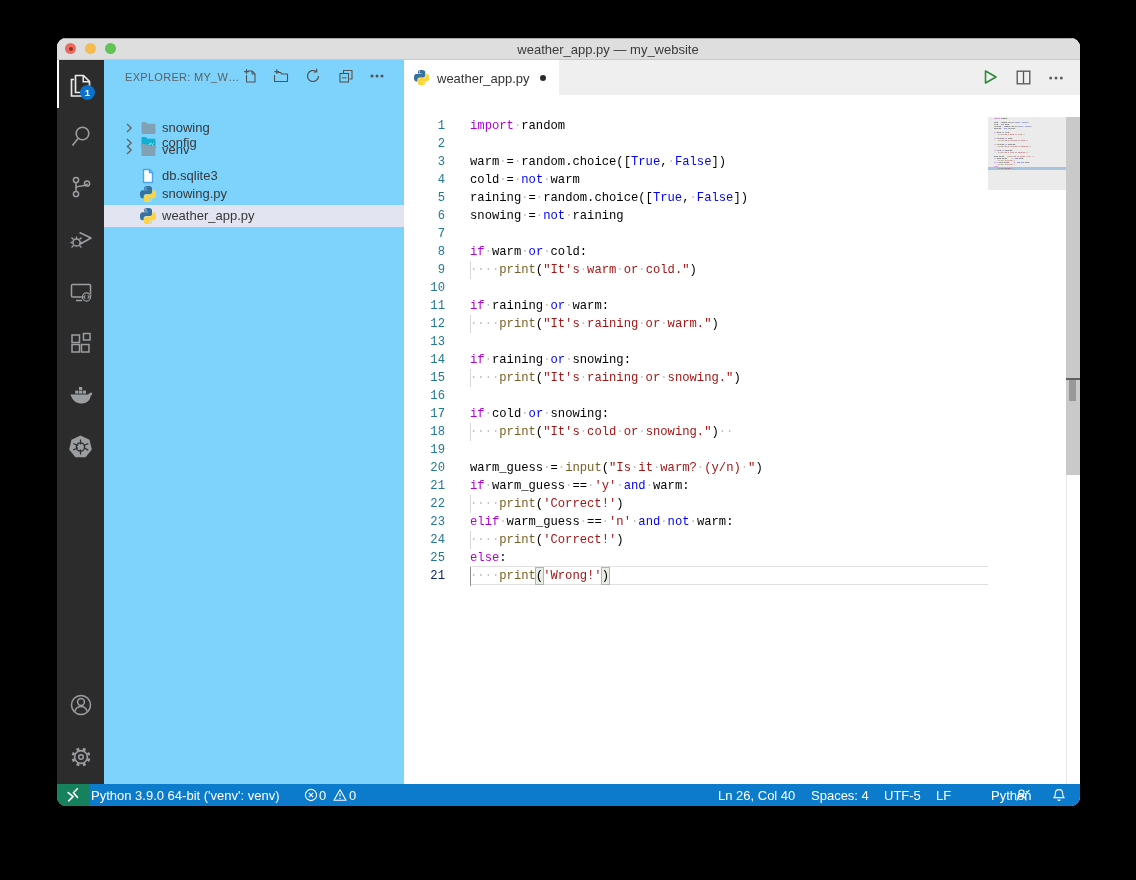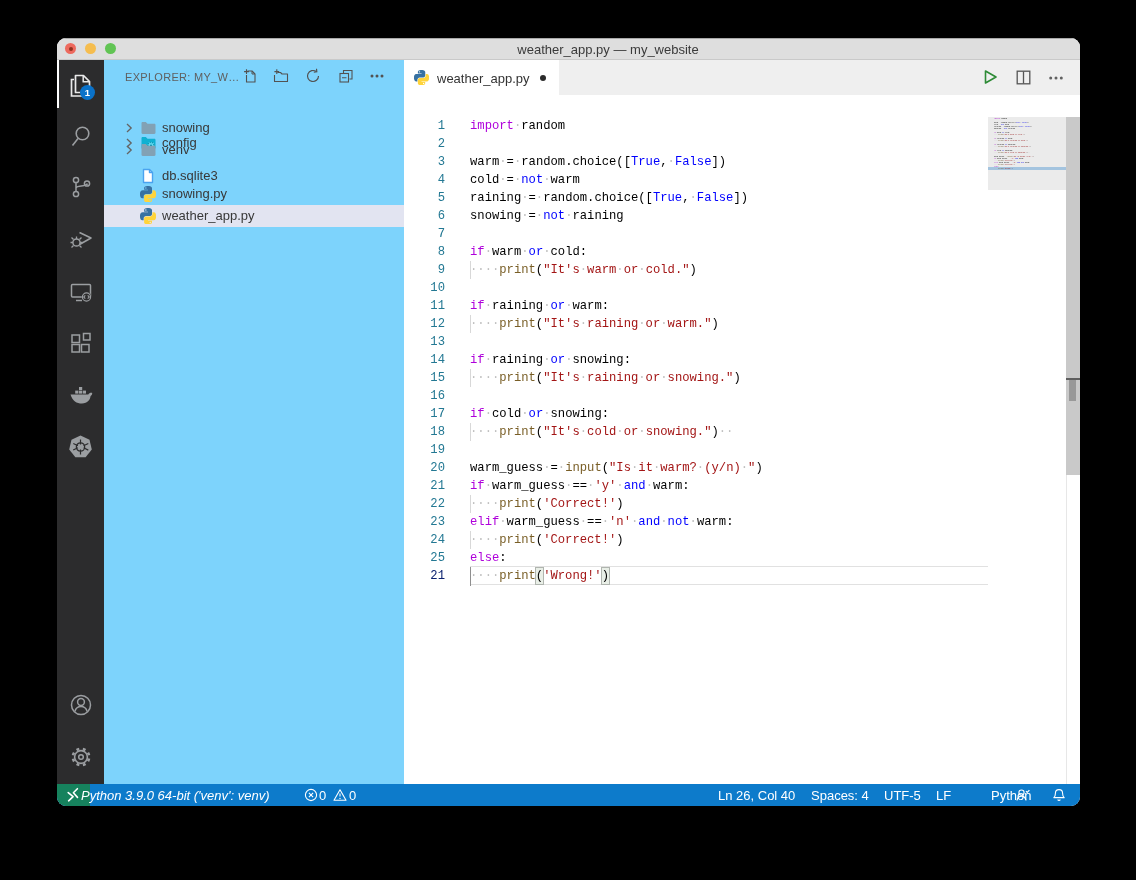--- a/index.html
+++ b/index.html
@@ -349,21 +349,21 @@
     <div id="sbar"></div>
     <div class="a" style="left:662px;top:360px;width:1px;height:309px;background:#e7e7e7;"></div>
     <div class="a" style="left:662px;top:263px;width:14px;height:2px;background:#5f5f5f;"></div>
     <div class="a" style="left:665px;top:265px;width:7px;height:21px;background:#999;"></div>
   </div>
 
   <div class="a" id="status">
     <div class="a" id="remote"><svg viewBox="0 0 33 22" width="33" height="22">
           <path d="M11.2 8.6 L16.1 12.6 L11.6 16.8 M20.4 4.7 L16.4 8.8 L20.5 13.4" fill="none" stroke="#fff" stroke-width="1.6" stroke-linejoin="round" stroke-linecap="round"></path>
         </svg></div>
-    <div class="a st" style="left:24px;font-style:italic;">Python 3.9.0 64-bit ('venv': venv)</div>
+    <div class="a st" style="left:34px;">Python 3.9.0 64-bit ('venv': venv)</div>
     <div class="a" style="left:247px;top:4px;width:14px;height:14px;"><svg viewBox="0 0 14 14" width="14" height="14">
           <circle cx="7" cy="7" r="5.6" fill="none" stroke="#fff" stroke-width="1.1"></circle>
           <path d="M4.9 4.9 l4.2 4.2 M9.1 4.9 l-4.2 4.2" stroke="#fff" stroke-width="1.1"></path>
         </svg></div>
     <div class="a st" style="left:262px;">0</div>
     <div class="a" style="left:276px;top:4px;width:14px;height:14px;"><svg viewBox="0 0 14 14" width="14" height="14">
           <path d="M7 1.8 L13 12.2 H1 Z" fill="none" stroke="#fff" stroke-width="1.1" stroke-linejoin="round"></path>
           <path d="M7 5.4 V8.6" stroke="#fff" stroke-width="1.1"></path>
           <circle cx="7" cy="10.4" r="0.7" fill="#fff"></circle>
         </svg></div>

